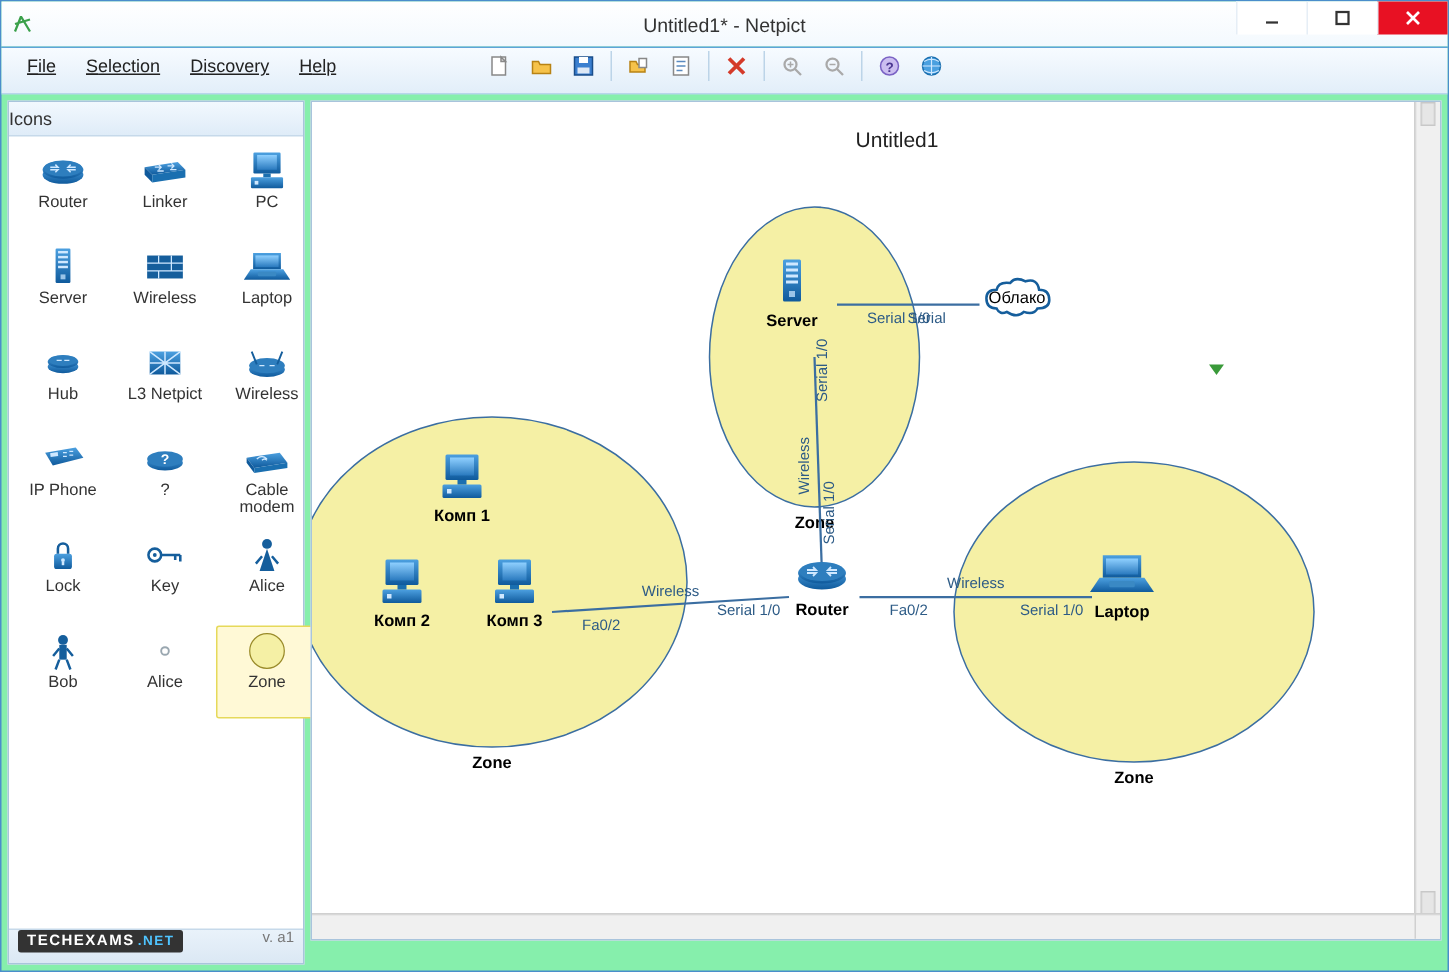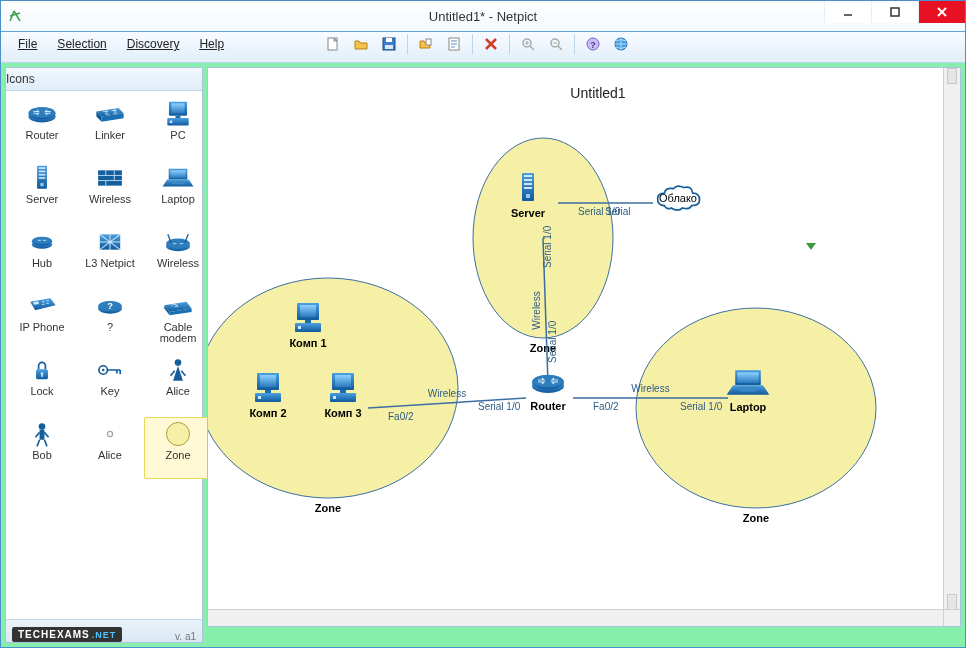--- a/index.html
+++ b/index.html
@@ -35,21 +35,21 @@
   .tb-sep{width:1px;height:20px;background:var(--toolbar-sep);margin:0 2px;}
   
   .main{position:absolute;top:62px;bottom:0;left:0;right:0;display:flex;}
   .sidebar{width:196px;min-width:196px;border:1px solid #a9c4dc;margin:4px;background:#fff;display:flex;flex-direction:column;}
   .sidebar-header{height:22px;background:linear-gradient(#f2f8fe,#dfecf8);border-bottom:1px solid #c6d9ea;text-align:left;line-height:22px;font-size:12px;color:#333;}
   .icon-grid{flex:1;padding:6px 2px;display:grid;grid-template-columns:repeat(3,1fr);gap:2px 0;align-content:start;}
   .icon-cell{display:flex;flex-direction:column;align-items:center;gap:2px;width:62px;height:56px;cursor:pointer;padding:2px;border:1px solid transparent;border-radius:2px;}
   .icon-cell.selected{background:#fff9d6;border-color:#e6d95a;}
   .icon-cell .lbl{font-size:11px;color:#333;text-align:center;line-height:1;}
   .icon-cell svg{width:34px;height:28px;}
-  .sidebar-footer{height:22px;border-top:1px solid #c6d9ea;background:linear-gradient(#e9f2fa,#dbe8f4);display:flex;align-items:flex-end;justify-content:space-between;padding:0 6px;font-size:10px;color:#777;}
+  .sidebar-footer{height:22px;border-top:1px solid #c6d9ea;background:linear-gradient(#e9f2fa,#dbe8f4);display:flex;align-items:flex-start;justify-content:space-between;padding:0 6px;font-size:10px;color:#777;}
   .techexams{font-family:Arial,sans-serif;font-weight:bold;font-size:10px;letter-spacing:1px;background:#333;color:#fff;padding:2px 6px;border-radius:2px;}
   .techexams small{color:#4fc4ff;font-size:9px;margin-left:2px;}
   
   .canvas-wrap{flex:1;border:1px solid #a9c4dc;margin:4px 4px 20px 0;background:#fff;position:relative;overflow:hidden;}
   .canvas{position:absolute;inset:0;right:16px;overflow:auto;}
   .scroll-v{position:absolute;right:0;top:0;bottom:16px;width:16px;background:#f0f0f0;border-left:1px solid #d0d0d0;}
   .scroll-v::before,.scroll-v::after{content:"";position:absolute;left:3px;right:3px;height:14px;background:#e6e6e6;border:1px solid #c8c8c8;}
   .scroll-v::before{top:0;}
   .scroll-v::after{bottom:0;}
   .scroll-h{position:absolute;left:0;right:16px;bottom:0;height:16px;background:#f0f0f0;border-top:1px solid #d0d0d0;}

